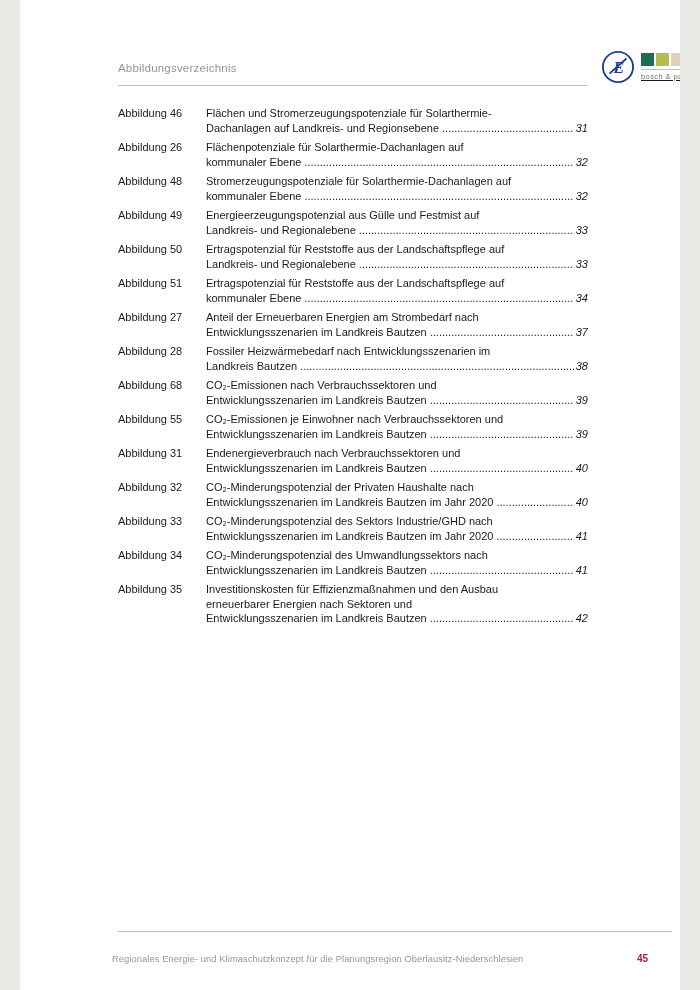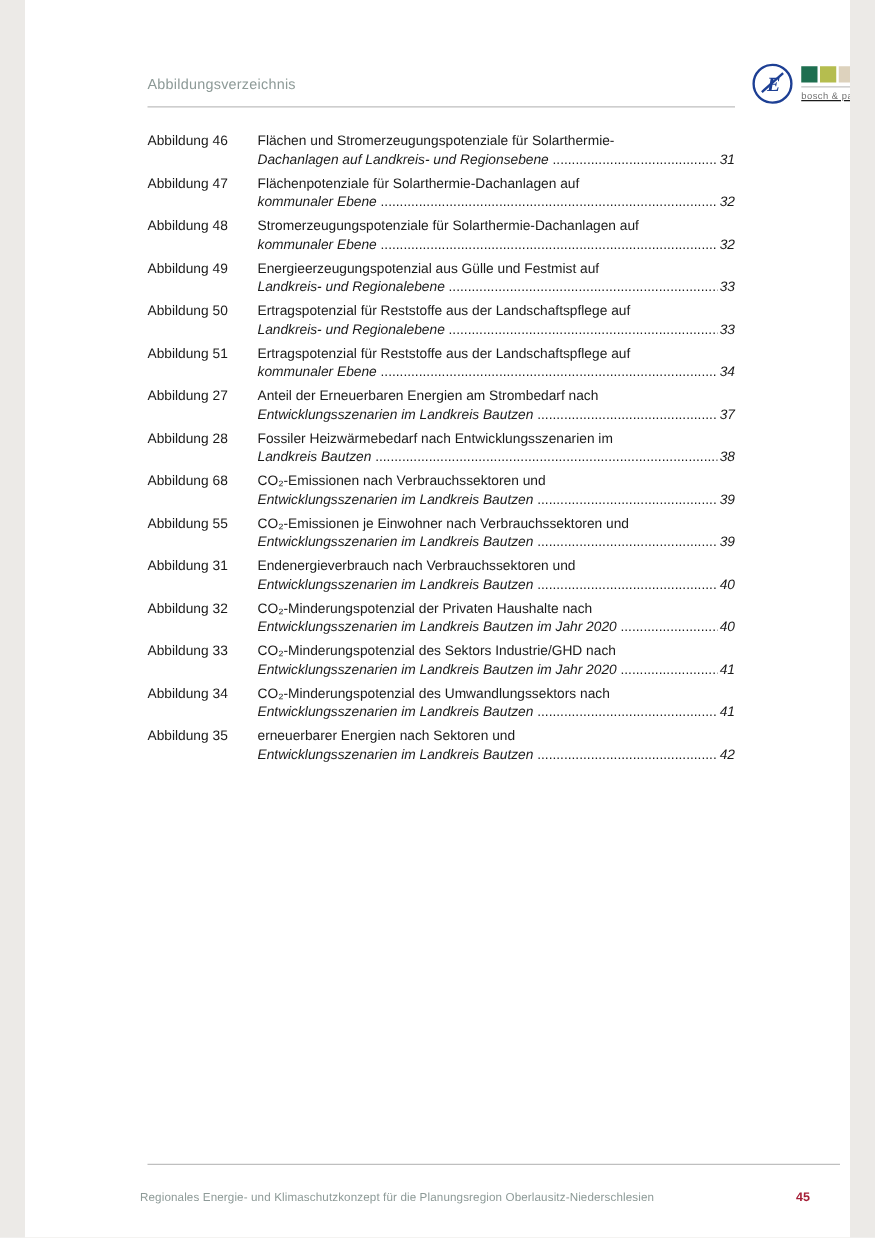--- a/index.html
+++ b/index.html
@@ -64,21 +64,21 @@
   .entry-label {
     flex: 0 0 88px;
     white-space: nowrap;
   }
   .entry-desc { flex: 1 1 auto; min-width: 0; }
   .desc-line { white-space: nowrap; }
   .last-line {
     display: flex;
     align-items: baseline;
   }
-  .last-text { flex: 0 0 auto; white-space: nowrap; font-style: italic; }
+  .last-text { flex: 0 0 auto; white-space: nowrap; }
   .leader {
     flex: 1 1 auto;
     overflow: hidden;
     white-space: nowrap;
     margin: 0 2px 0 3px;
     color: #1a1a1a;
   }
   .leader::after {
     content: "........................................................................................................................................................";
   }
@@ -149,21 +149,21 @@
           <div class="desc-line">Flächen und Stromerzeugungspotenziale für Solarthermie-</div>
           <div class="desc-line last-line">
             <span class="last-text">Dachanlagen auf Landkreis- und Regionsebene</span>
             <span class="leader"></span>
             <span class="page-num">31</span>
           </div>
         </div>
   </div>
 
   <div class="entry">
-    <div class="entry-label">Abbildung 47</div>
+    <div class="entry-label">Abbildung 26</div>
     <div class="entry-desc">
           <div class="desc-line">Flächenpotenziale für Solarthermie-Dachanlagen auf</div>
           <div class="desc-line last-line">
             <span class="last-text">kommunaler Ebene</span>
             <span class="leader"></span>
             <span class="page-num">32</span>
           </div>
         </div>
   </div>
 
@@ -307,20 +307,21 @@
             <span class="last-text">Entwicklungsszenarien im Landkreis Bautzen</span>
             <span class="leader"></span>
             <span class="page-num">41</span>
           </div>
         </div>
   </div>
 
   <div class="entry">
     <div class="entry-label">Abbildung 35</div>
     <div class="entry-desc">
+          <div class="desc-line">Investitionskosten für Effizienzmaßnahmen und den Ausbau</div>
           <div class="desc-line">erneuerbarer Energien nach Sektoren und</div>
           <div class="desc-line last-line">
             <span class="last-text">Entwicklungsszenarien im Landkreis Bautzen</span>
             <span class="leader"></span>
             <span class="page-num">42</span>
           </div>
         </div>
   </div>
 </div>
 

